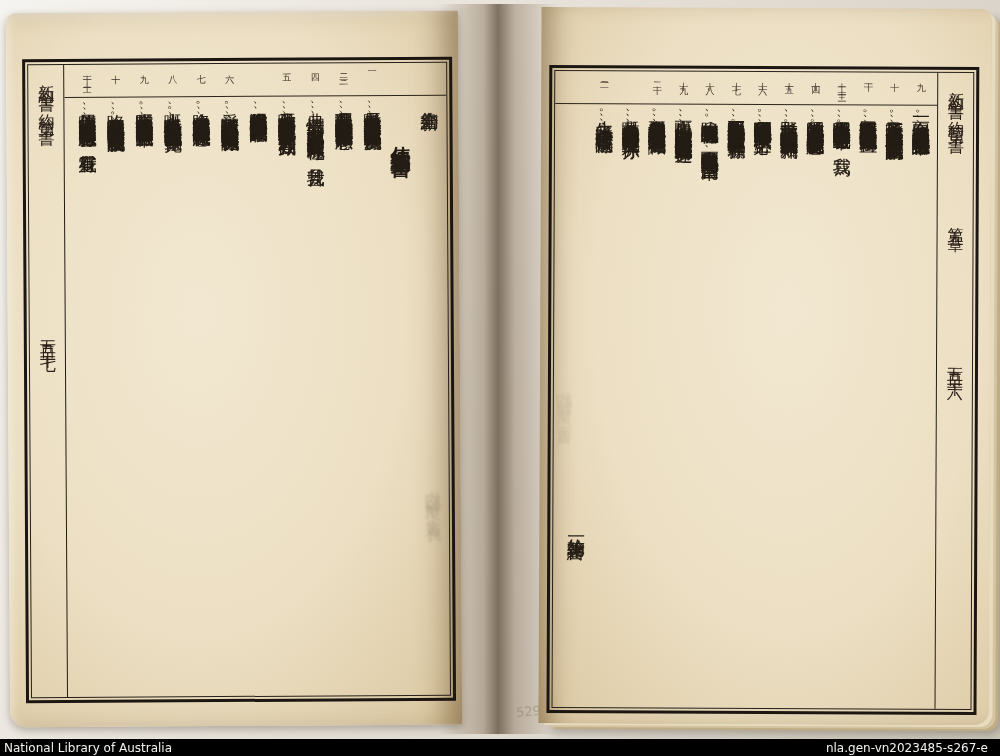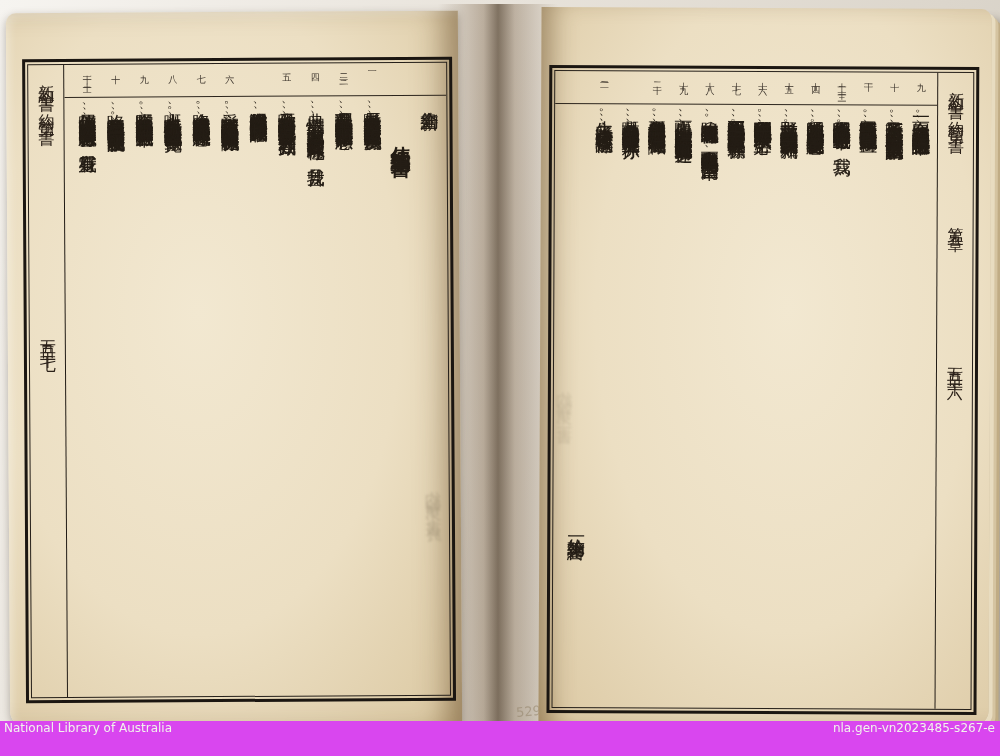--- a/index.html
+++ b/index.html
@@ -69,26 +69,26 @@
     position:absolute;writing-mode:vertical-rl;pointer-events:none;
     color:#94866c;transform:scaleX(-1);filter:blur(1.1px);
   }
   .ghost-left{left:414px;top:468px;font-size:16px;letter-spacing:7px;opacity:.5;}
   .ghost-right{left:14px;top:372px;font-size:16px;letter-spacing:9px;opacity:.3;}
   .pencil{position:absolute;font-family:"DejaVu Sans","Liberation Sans",sans-serif;pointer-events:none;}
   .pencil-530{left:36px;top:694px;font-size:15px;color:rgba(135,120,95,.85);transform:rotate(-8deg);letter-spacing:1px;}
   .pencil-529{left:516px;top:704px;font-size:13px;color:rgba(150,135,110,.6);transform:rotate(-5deg);}
   .pencil-tri{left:750px;top:38px;font-size:14px;color:rgba(130,120,105,.65);}
   .footer-bar{
-    position:absolute;left:0;bottom:0;width:1000px;height:35px;background:#d946ef;z-index:5;
-    display:flex;justify-content:space-between;
+    position:absolute;left:0;bottom:0;width:1000px;height:17px;background:#000000;z-index:5;
+    display:flex;align-items:center;justify-content:space-between;
     font-family:"DejaVu Sans","Liberation Sans",sans-serif;font-size:12px;color:#f2f2ed;
   }
   .footer-bar .lib{padding-left:4px;}
-  .footer-bar .id{padding-right:5px;}
+  .footer-bar .id{padding-right:12px;}
 </style>
 </head>
 <body>
 
 <div class="stage">
   <div class="gutter"></div>
 
   <div class="page left-page">
     <div class="ghost ghost-left">約翰第一書終</div>
     <div class="frame">

